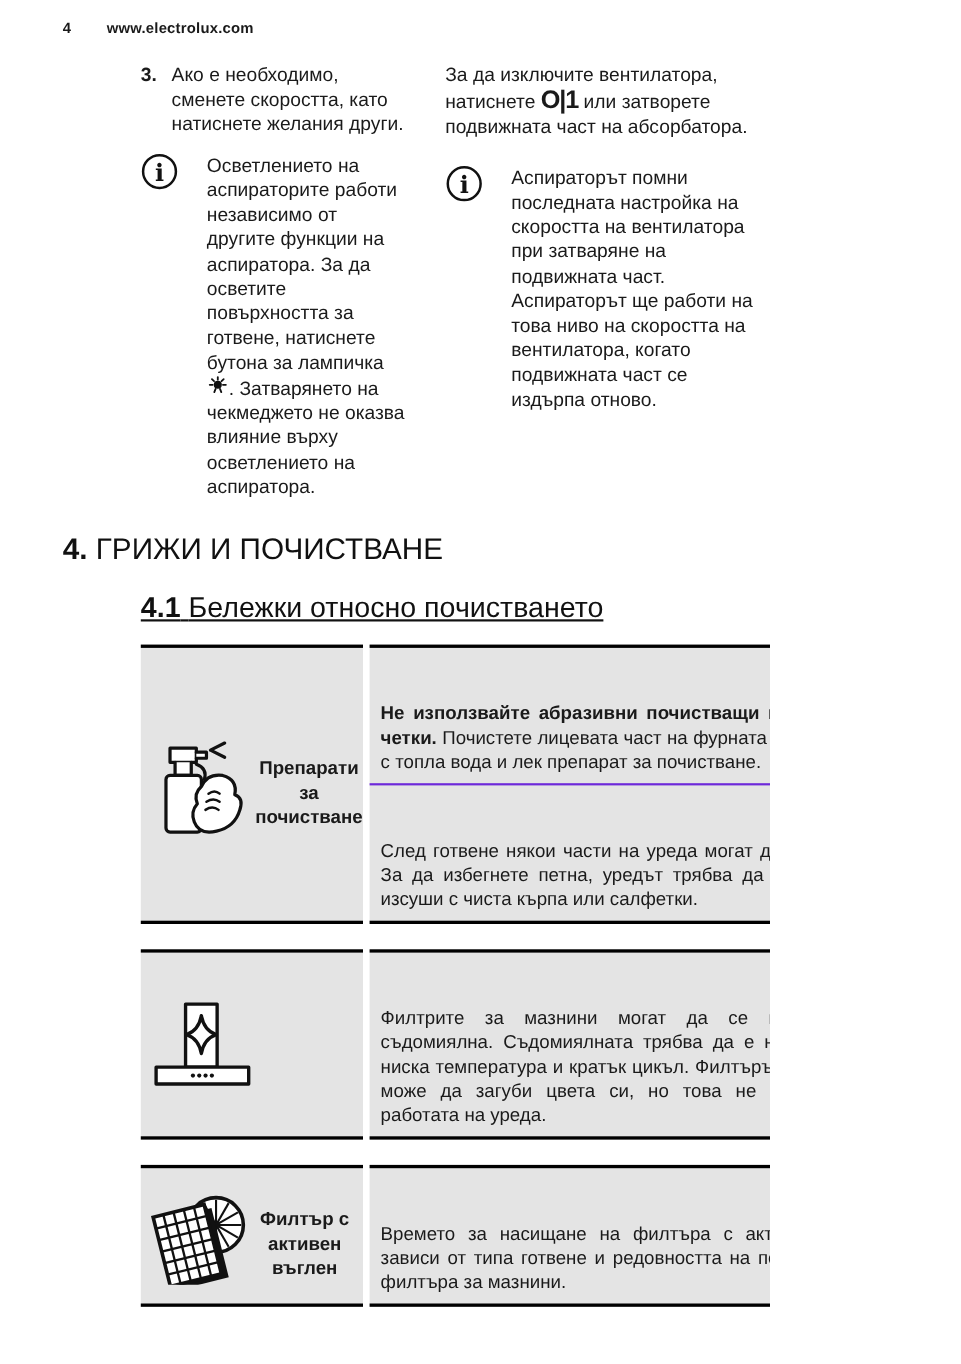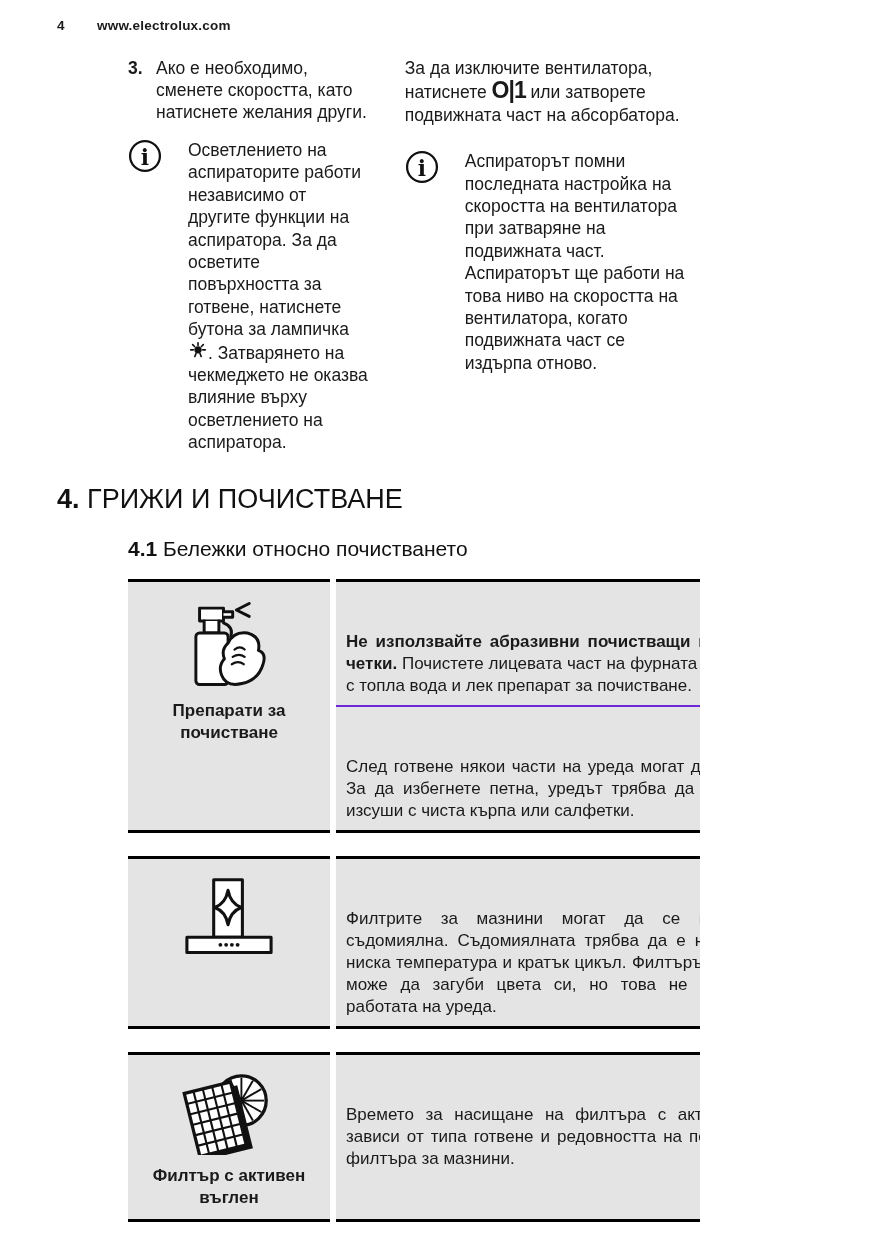--- a/index.html
+++ b/index.html
@@ -25,30 +25,30 @@
   .note-icon { flex:none; margin-right:26px; }
   .note-icon svg { display:block; }
   .note-text, .para { font-size:17.5px; line-height:22.4px; }
   .prewrap { white-space:pre-wrap; }
   .switch { font-size:23px; font-weight:bold; letter-spacing:-1px; }
   .lamp { vertical-align:-3px; }
   .col-right .note { margin-top:24px; }
   
   h1.sec { margin:30px 0 0 57px; font-size:27px; font-weight:normal; color:#111; }
   h1.sec strong { font-weight:bold; }
-  h2.sub { margin:22px 0 18px 128px; font-size:21px; font-weight:normal; color:#111; }
+  h2.sub { margin:22px 0 18px 128px; font-size:26px; font-weight:normal; color:#111;text-decoration:underline; }
   h2.sub strong { font-weight:bold; }
   
   .tables { margin-left:128px; width:687px; }
   .ctable { display:flex; margin-bottom:23px; }
   .cell-left {
     width:202px; flex:none; margin-right:6px;
     background:#e4e4e4;
     border-top:3px solid #000; border-bottom:3px solid #000;
-    display:flex; flex-direction:column; align-items:center;
+    display:flex; flex-direction:row; align-items:center;
     padding:16px 8px 10px;
   }
   .cell-right {
     flex:1; background:#e4e4e4;
     border-top:3px solid #000; border-bottom:3px solid #000;
   }
   .t-row { padding:5px 10px 8px 10px; font-size:17px; line-height:22px; text-align:justify; }
   .t-row + .t-row { border-top:2px solid #6d28d9; }
   .t-row p { text-align:justify;margin-top:44px; }
   .t-label { font-weight:bold; font-size:17px; line-height:22px; text-align:center; margin-top:10px; }

